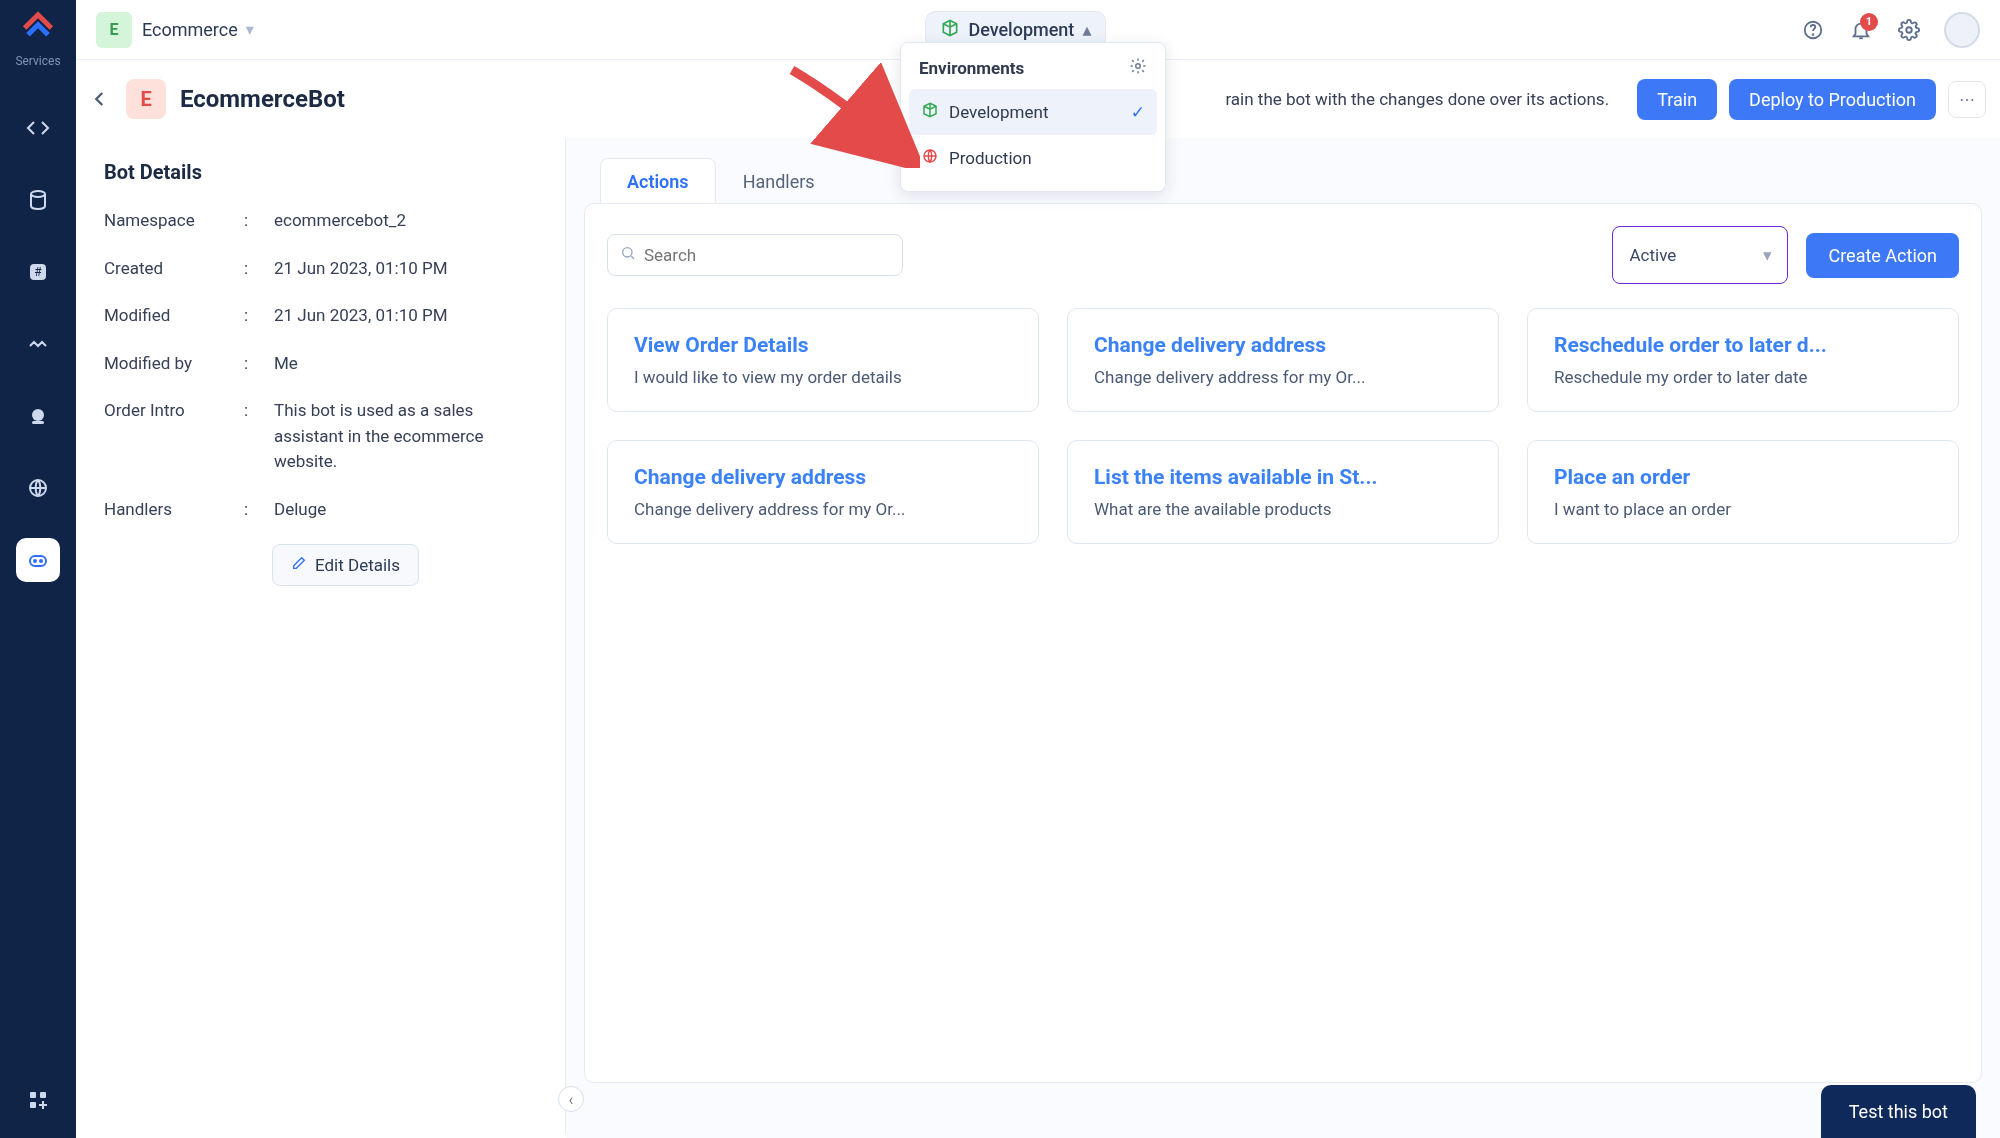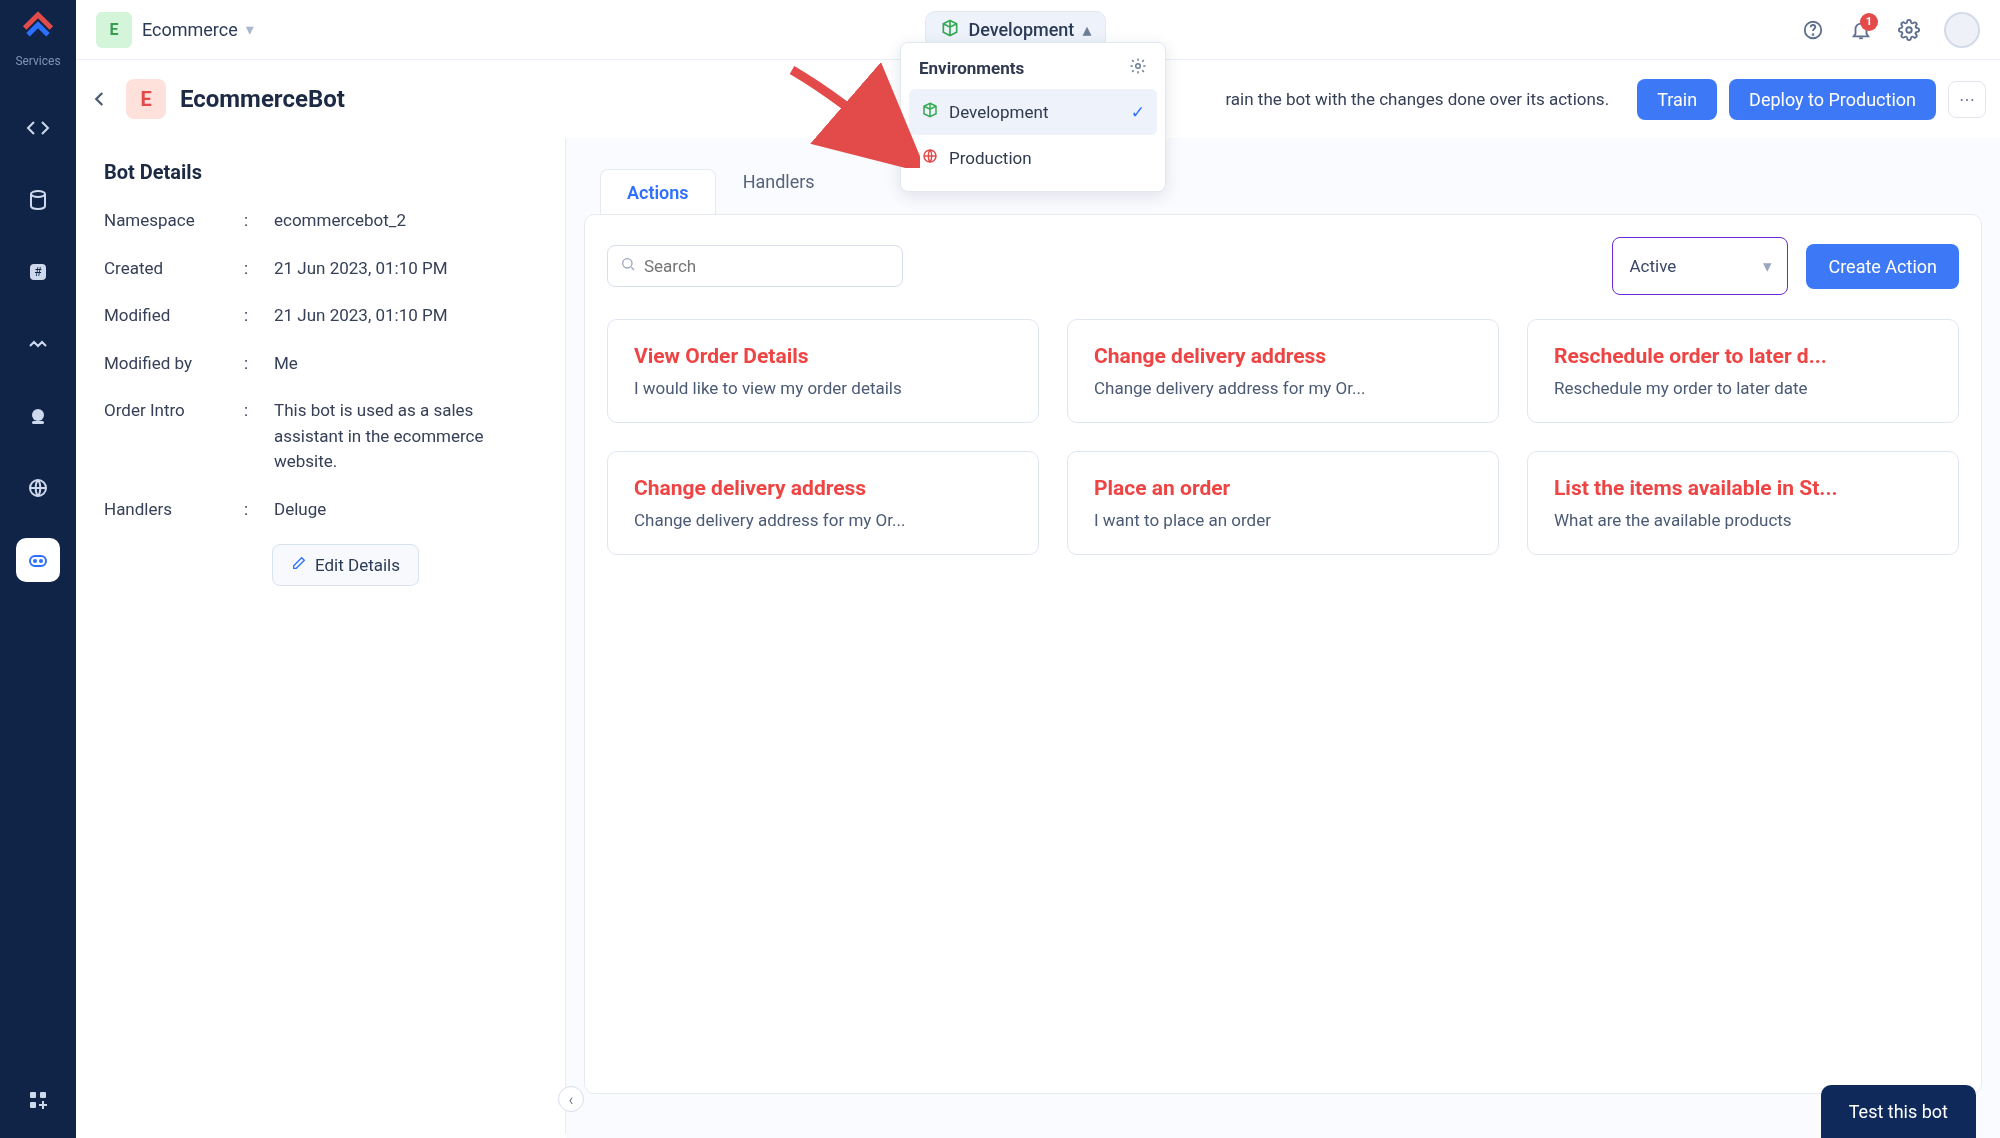--- a/index.html
+++ b/index.html
@@ -51,33 +51,33 @@
 .details .row { display:flex; font-size:17px; color:#2b3a55; margin-bottom:22px; line-height:1.5; }
 .details .row .k { width:140px; color:#364057; }
 .details .row .c { width:30px; }
 .details .row .v { flex:1; color:#364057; }
 .details .edit { display:inline-flex; align-items:center; gap:8px; border:1px solid #dbe2ef; background:#f7f9fd; color:#2b3a55; border-radius:8px; padding:10px 18px; font-size:17px; margin-left:168px; cursor:pointer; }
 
 
 .main { position:absolute; left:566px; right:0; top:138px; bottom:0; background:#fafbfe; }
 .tabs { display:flex; gap:0; padding:20px 34px 0; background:#fafbfe; }
 .tab { padding:12px 26px 12px; font-size:18px; color:#56637c; cursor:pointer; border:1px solid transparent; border-bottom:none; border-radius:8px 8px 0 0; }
-.tab.active { color:#2d6fff; font-weight:600; background:#fff; border-color:#e6eaf2;margin-top:11px; }
+.tab.active { color:#2d6fff; font-weight:600; background:#fff; border-color:#e6eaf2; }
 
 .content { background:#fff; border:1px solid #e6eaf2; border-radius:10px; margin:0 18px 18px 18px; padding:22px; position:relative; top:-1px; min-height:880px; }
 .toolbar { display:flex; align-items:center; gap:18px; margin-bottom:24px; }
 .search { flex:0 0 296px; display:flex; align-items:center; border:1px solid #d8deec; border-radius:8px; padding:10px 12px; color:#768198; font-size:17px; background:#fff; }
 .search input { border:none; outline:none; font-size:17px; flex:1; }
 .toolbar .gap { flex:1; }
 .select { border:1px solid #6d28d9; border-radius:8px; padding:18px 16px; font-size:17px; color:#3a4967; background:#fff; display:flex; align-items:center; gap:20px; cursor:pointer; width:176px; }
 .create { background:#3d78f6; color:#fff; border:none; border-radius:8px; padding:12px 22px; font-size:18px; cursor:pointer; }
 
 .cards { display:grid; grid-template-columns:repeat(3,1fr); gap:28px; }
 .card { border:1px solid #e0e6f1; border-radius:10px; padding:24px 26px; cursor:pointer; background:#fff; }
-.card .t { font-size:21px; font-weight:700; color:#ef4444; margin-bottom:10px; white-space:nowrap; overflow:hidden; text-overflow:ellipsis; }
+.card .t { font-size:21px; font-weight:700; color:#3b82f6; margin-bottom:10px; white-space:nowrap; overflow:hidden; text-overflow:ellipsis; }
 .card .d { font-size:17px; color:#4b5a75; white-space:nowrap; overflow:hidden; text-overflow:ellipsis; }
 
 .collapse { position:absolute; left:558px; top:1086px; width:26px; height:26px; border:1px solid #d8deec; border-radius:50%; background:#fff; display:flex; align-items:center; justify-content:center; color:#6f7c95; cursor:pointer; }
 
 .testbot { position:absolute; right:24px; bottom:0; background:#0f2a5a; color:#fff; padding:16px 28px; border-top-left-radius:10px; border-top-right-radius:10px; font-size:18px; cursor:pointer; }
 </style>
 </head>
 <body>
 
 <div class="rail">
@@ -299,25 +299,25 @@
         </div>
         <div class="card">
           <div class="t">Reschedule order to later d...</div>
           <div class="d">Reschedule my order to later date</div>
         </div>
         <div class="card">
           <div class="t">Change delivery address</div>
           <div class="d">Change delivery address for my Or...</div>
         </div>
         <div class="card">
+          <div class="t">List the items available in St...</div>
+          <div class="d">What are the available products</div>
+        </div>
+        <div class="card">
           <div class="t">Place an order</div>
           <div class="d">I want to place an order</div>
         </div>
-        <div class="card">
-          <div class="t">List the items available in St...</div>
-          <div class="d">What are the available products</div>
-        </div>
       </div>
   </div>
 </div>
 
 <div class="collapse">‹</div>
 <div class="testbot">Test this bot</div>
 
 </body></html>

